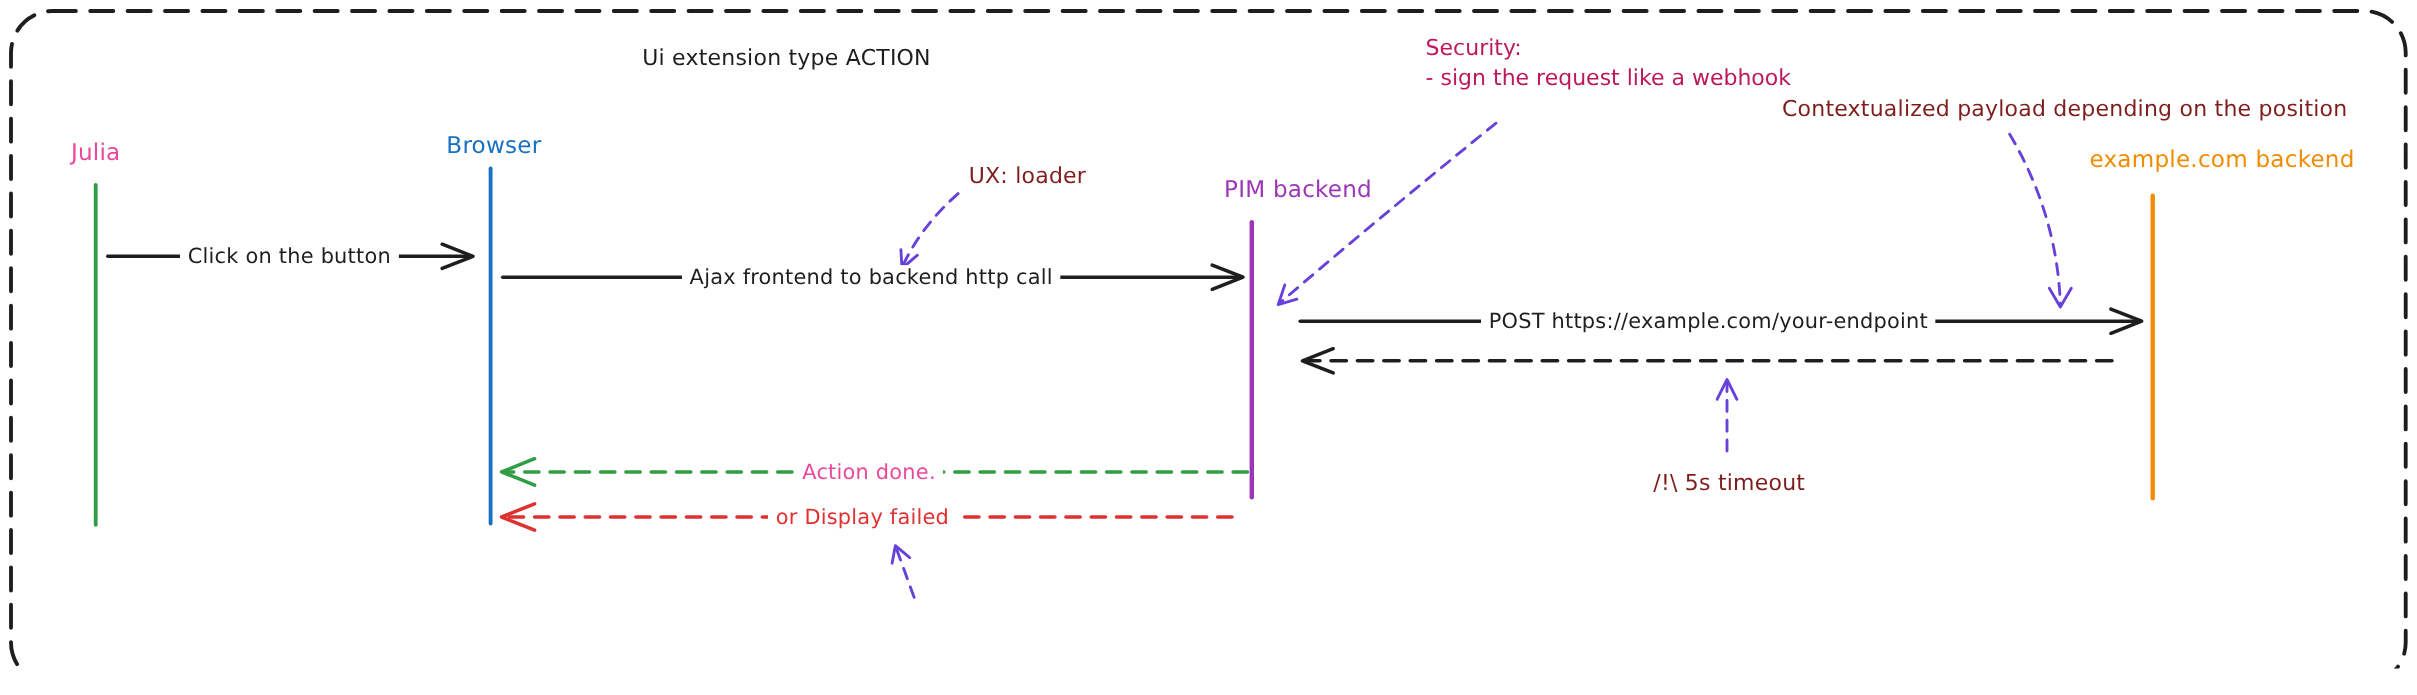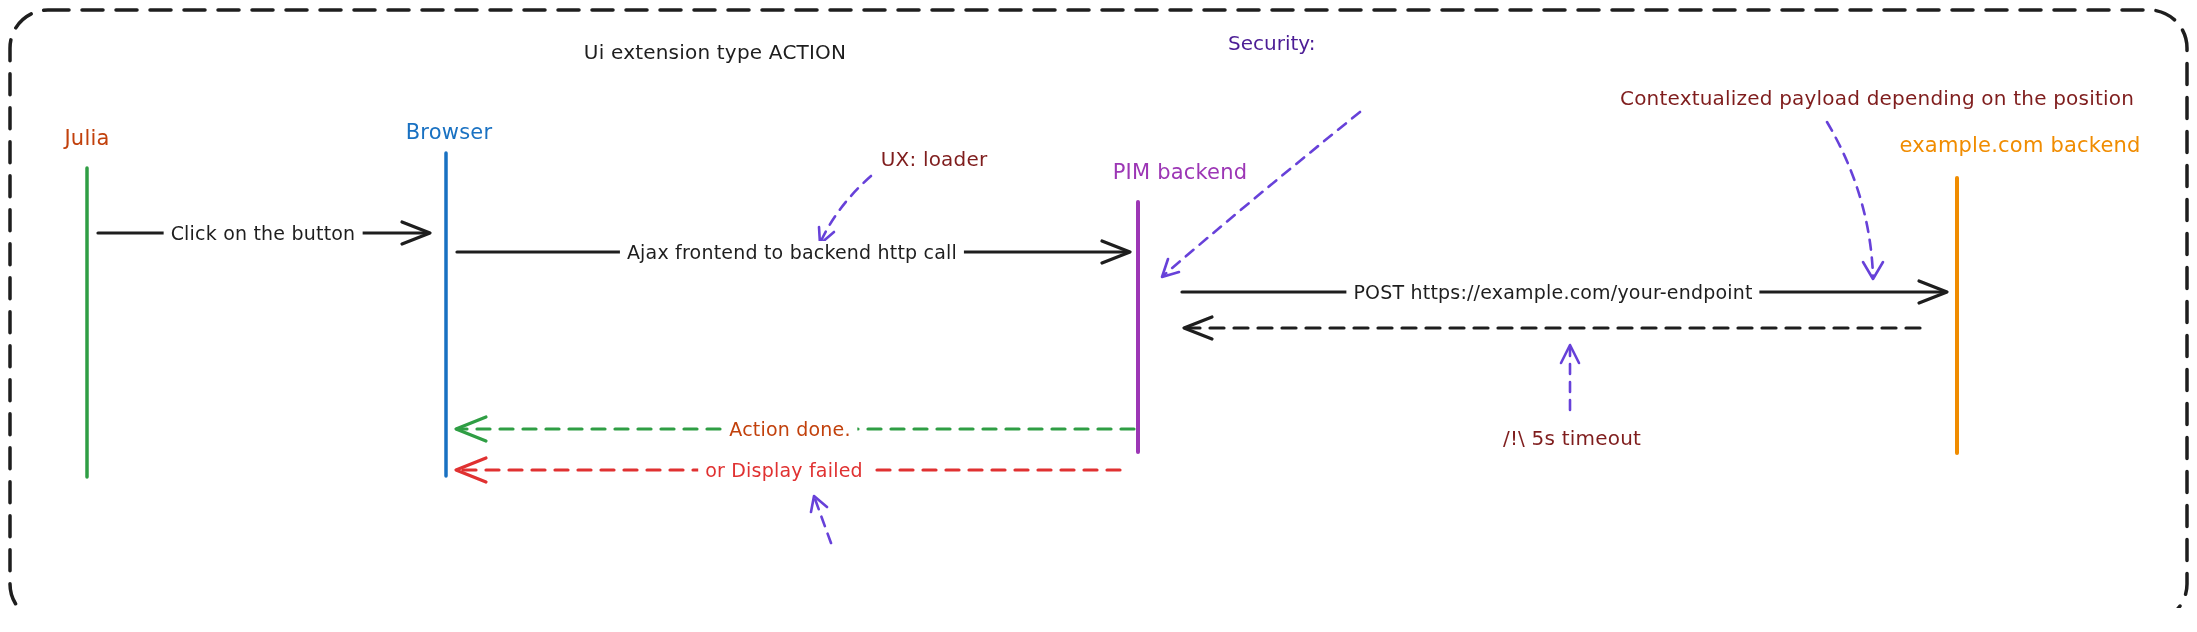--- a/index.html
+++ b/index.html
@@ -16,29 +16,29 @@
     transform:translate(-50%,-50%);
     white-space:nowrap;
     font-size:19px;
     color:#1e1e1e;
     letter-spacing:0.2px;
   }
   .online{background:#ffffff;padding:0 7px;}
   .actor{font-size:21px;}
   .title{font-size:20px;}
   .note{font-size:20px;}
-  .c-green{color:#c2410c;}
+  .c-green{color:#ec4899;}
   .c-blue{color:#1971c2;}
   .c-grape{color:#9c36b5;}
   .c-orange{color:#f08c00;}
   .c-violet{color:#7f1d1d;}
   .c-red{color:#e03131;}
   .security{
-    position:absolute;left:1228px;top:30px;
-    font-size:20px;line-height:27px;color:#4c1d95;
+    position:absolute;left:1296px;top:30px;
+    font-size:20px;line-height:27px;color:#be185d;
     white-space:nowrap;
   }
 </style>
 </head>
 <body>
 
 <div class="canvas">
 
   <svg class="layer" width="2197" height="632" viewBox="0 0 2197 632" fill="none" stroke-linecap="round" stroke-linejoin="round">
 
@@ -101,20 +101,21 @@
   <div class="lbl online" style="left:263px;top:233px;">Click on the button</div>
   <div class="lbl online" style="left:792px;top:252px;">Ajax frontend to backend http call</div>
   <div class="lbl online" style="left:1553px;top:292px;">POST https://example.com/your-endpoint</div>
   <div class="lbl online c-green" style="left:790px;top:429px;">Action done.</div>
   <div class="lbl online c-red" style="left:784px;top:470px;">or Display failed</div>
 
   <div class="lbl note c-violet" style="left:934px;top:159px;">UX: loader</div>
 
   <div class="security">
     <div>Security:</div>
+    <div>- sign the request like a webhook</div>
   </div>
 
   <div class="lbl note c-violet" style="left:1877px;top:98px;">Contextualized payload depending on the position</div>
 
   <div class="lbl note c-violet" style="left:1572px;top:438px;">/!\ 5s timeout</div>
 
 
 </div>
 
 </body></html>

